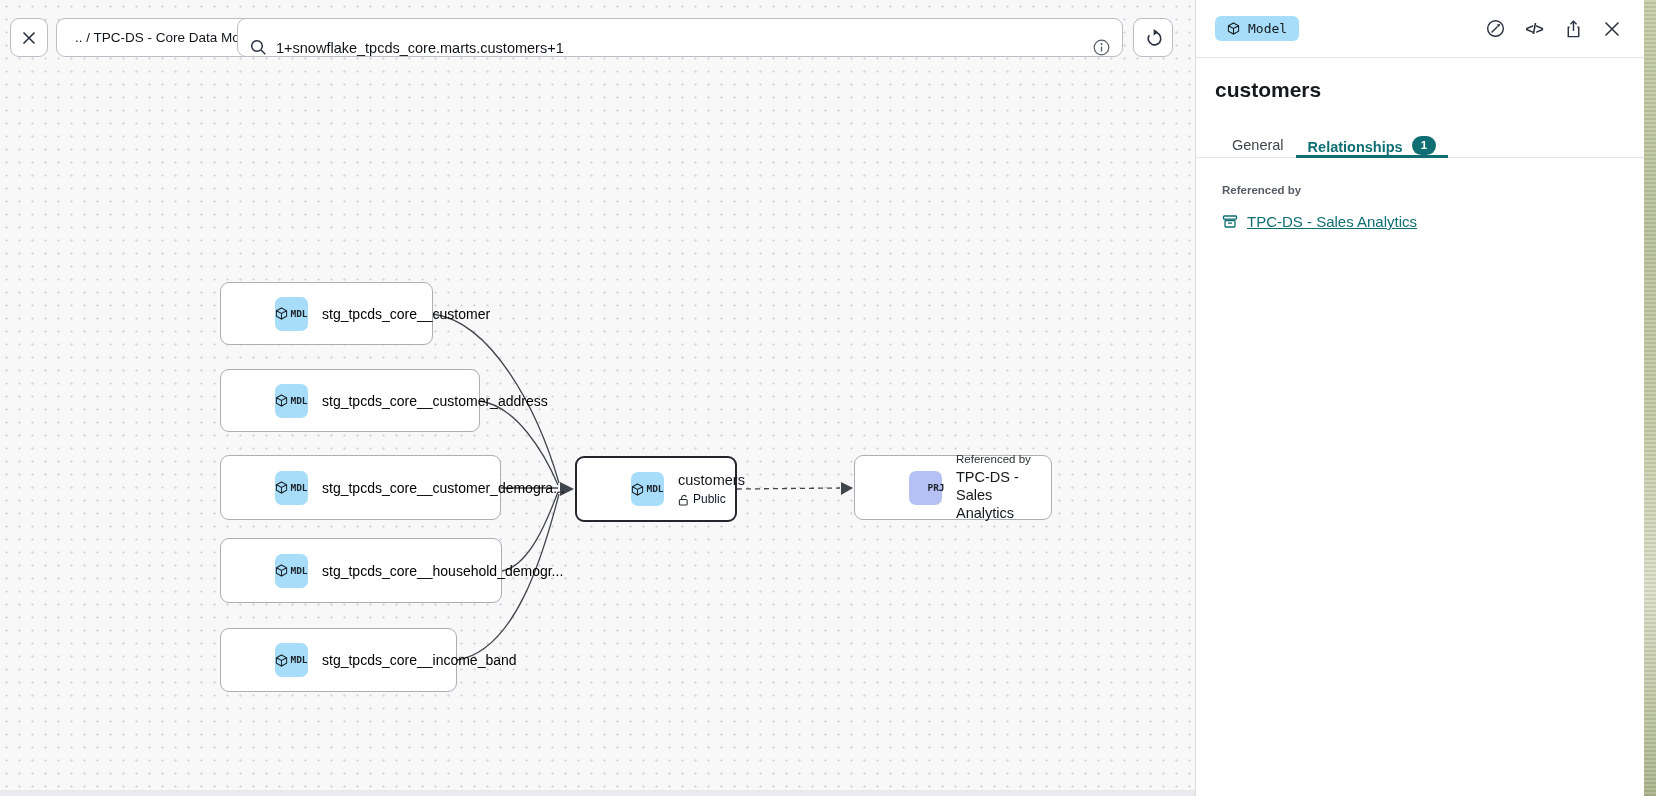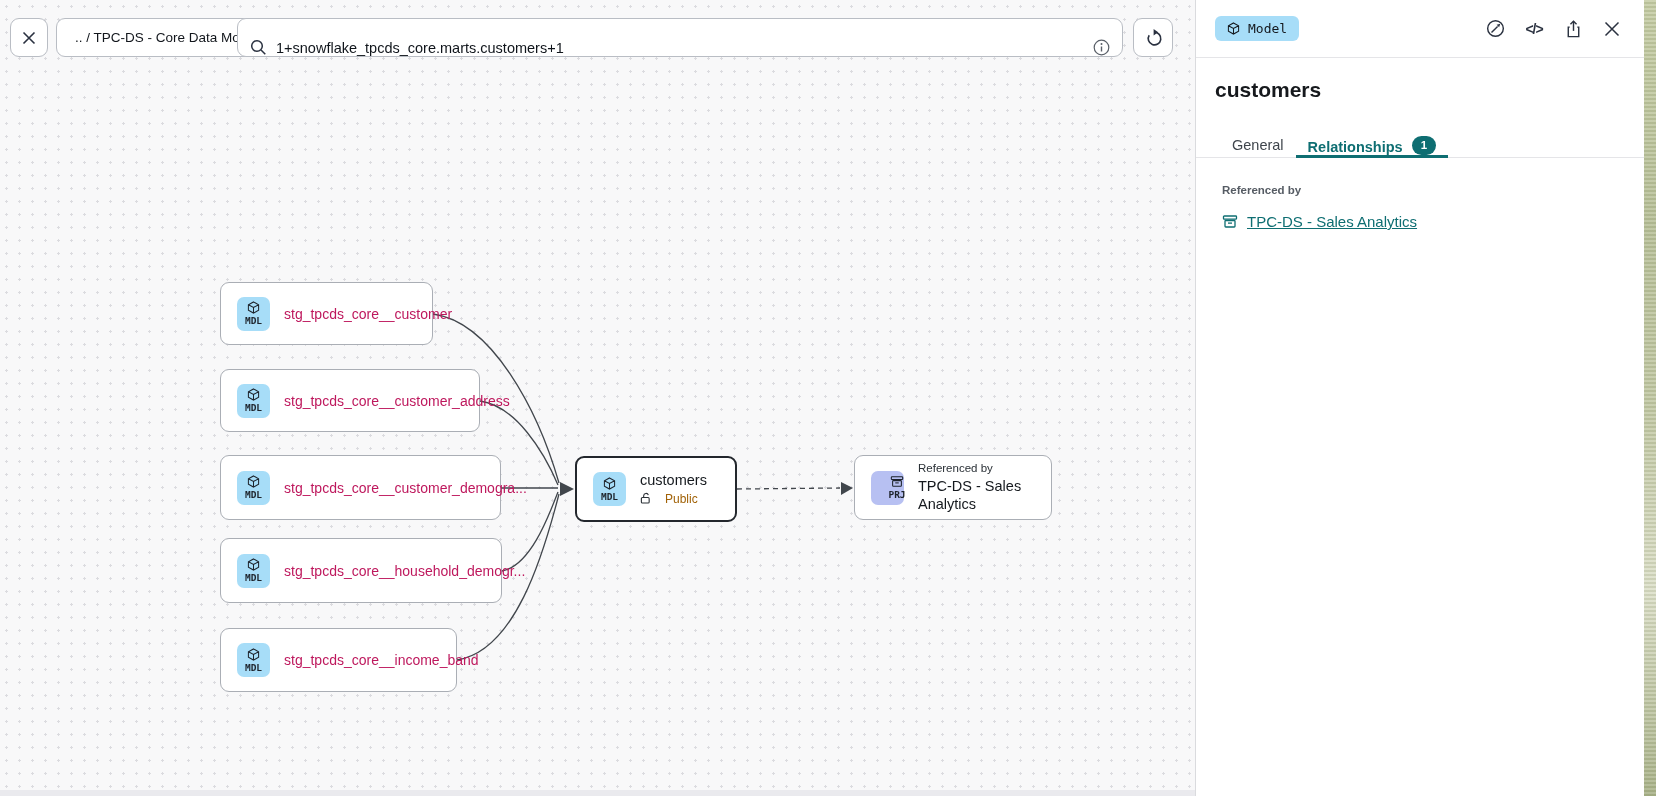--- a/index.html
+++ b/index.html
@@ -40,27 +40,27 @@
   .btn-refresh { left:1133px; width:40px; }
 
   
   .node {
     position:absolute; background:#fff; border:1px solid #aaaeb5; border-radius:9px;
     display:flex; align-items:center; gap:14px; padding:0 16px; cursor:pointer;
   }
   .node.selected { border:2px solid #23272d; }
   .chip {
     flex:0 0 auto; width:33px; height:34px; border-radius:7px;
-    display:flex; flex-direction:column; align-items:center; justify-content:center; gap:2px;
+    display:flex; flex-direction:row; align-items:center; justify-content:center; gap:2px;margin-left:38px;
   }
   .chip-mdl { background:#a7ddf8; }
   .chip-prj { background:#b7c0f2;padding-left:19px; }
   .chip .chip-type { font-family:"DejaVu Sans Mono", monospace; font-size:9.5px; font-weight:bold; color:#1d232b; line-height:1; }
-  .node-label { font-size:14px; color:#be185d; white-space:nowrap; }
-  .node-sub { font-size:12px; color:#a16207; display:flex; align-items:flex-start; gap:14px; margin-top:4px; }
+  .node-label { font-size:14px; color:#000000; white-space:nowrap; }
+  .node-sub { font-size:12px; color:#0f172a; display:flex; align-items:flex-end; gap:4px; margin-top:4px; }
   .node-overline { font-size:11.5px; color:#2a3036; margin-bottom:3px; }
   .node-main { font-size:14.5px; color:#14181d; }
 
   .hscroll { position:absolute; left:0; bottom:0; width:1195px; height:6px; background:#eaeaee; }
 
   
   .panel {
     position:absolute; left:1195px; top:0; width:449px; height:796px;
     background:#fff; border-left:1px solid #dadbde;
   }

